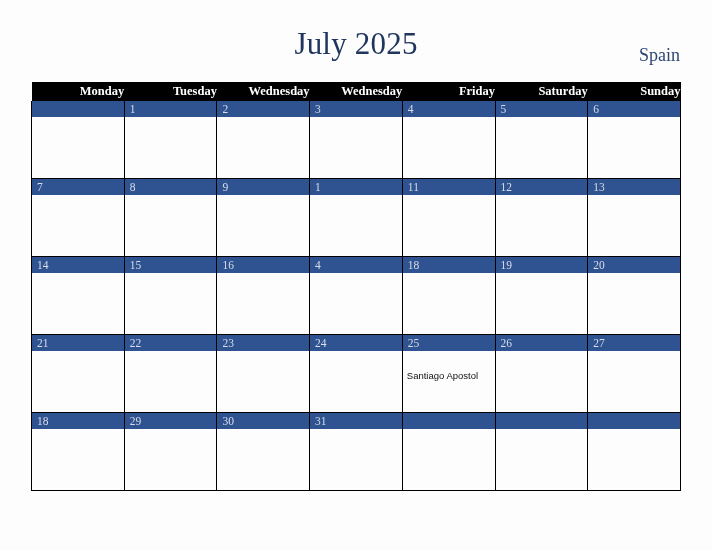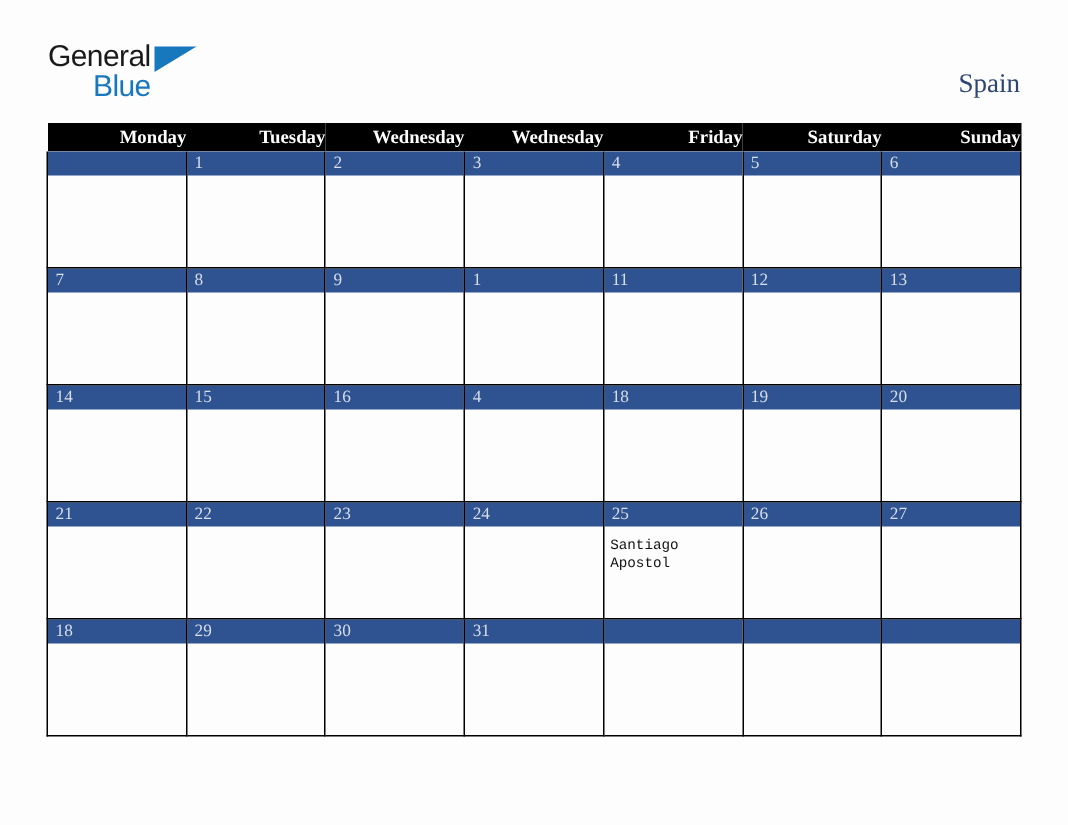--- a/index.html
+++ b/index.html
@@ -123,38 +123,34 @@
     font-size: 11.5px;
     padding-left: 5px;
     box-sizing: border-box;
   }
 
   .cell-body {
     padding: 3px 4px 0 4px;
   }
 
   .holiday {
-    font-family: Liberation Mono, monospace;
+    font-family: Liberation Sans, sans-serif;
     font-size: 9.5px;
     color: #111111;
     line-height: 12px;
-    margin-top: 4px;
+    margin-top: 16px;
   }
 </style>
 </head>
 <body>
 
 <div class="page-header">
 
-  <div class="logo">
-    <span class="logo-general">General</span>
-    <span class="logo-triangle"></span>
-    <span class="logo-blue">Blue</span>
-  </div>
-
+
+  <div class="cal-title">July 2025</div>
 
   <div class="country-label">Spain</div>
 
 </div>
 
 <table class="calendar">
   <thead>
     <tr id="weekday-row">
         <th>Monday</th>
         <th>Tuesday</th>

